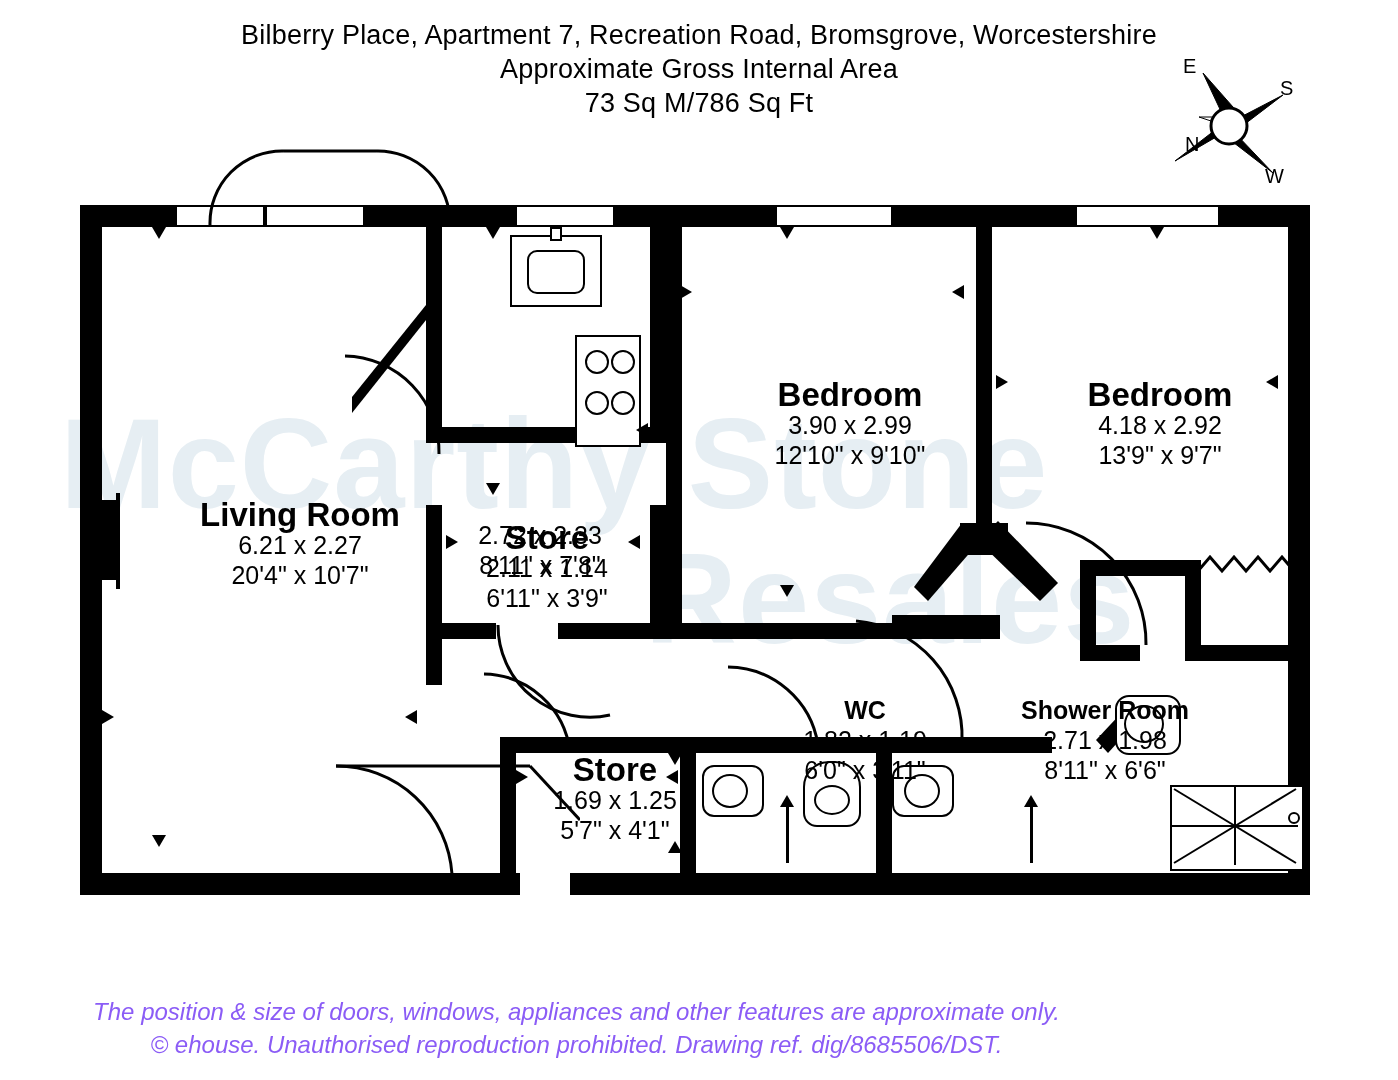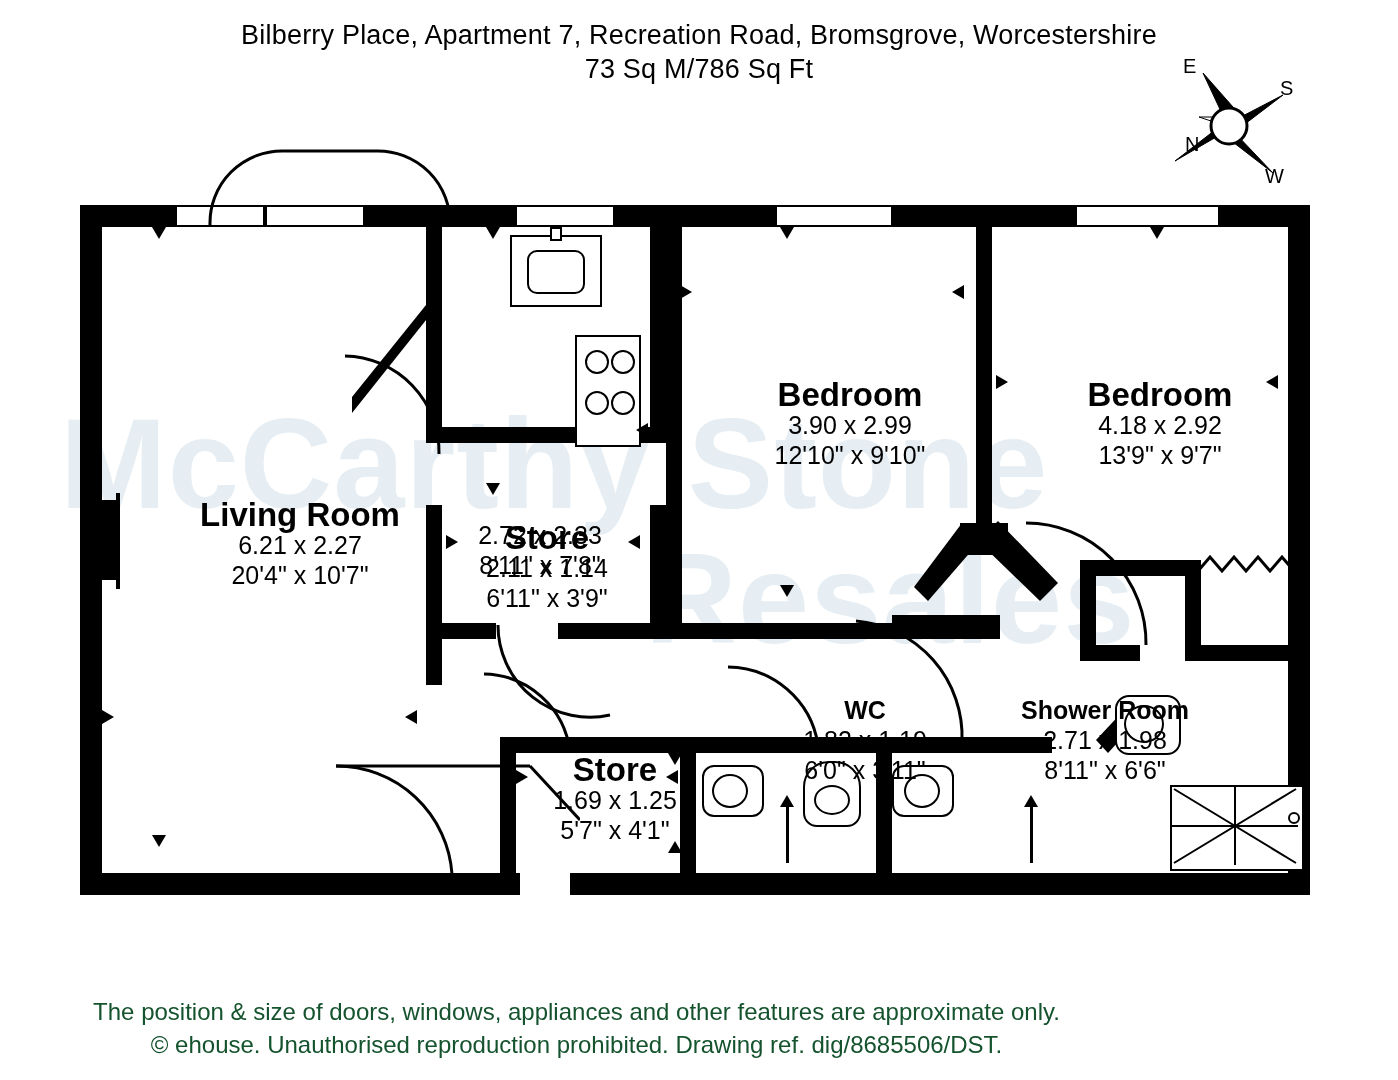--- a/index.html
+++ b/index.html
@@ -45,30 +45,31 @@
   .arr-r{border-top:7px solid transparent;border-bottom:7px solid transparent;border-left:12px solid #000;}
   .arr-u{border-left:7px solid transparent;border-right:7px solid transparent;border-bottom:12px solid #000;}
   .arr-d{border-left:7px solid transparent;border-right:7px solid transparent;border-top:12px solid #000;}
   .tick{position:absolute;background:#000;}
 
   
   .fx{position:absolute;border:2px solid #000;background:#fff;}
   .fx-r{border-radius:50%;}
 
   
-  .footer{position:absolute;left:0;top:995px;width:1153px;text-align:center;color:#14532d;}
+  .footer{position:absolute;left:0;top:995px;width:1153px;text-align:center;color:#8b5cf6;font-style:italic;}
   .footer div{font-size:24px;line-height:33px;}
 </style>
 </head>
 <body>
 
 <div class="stage">
 
   <div class="title-block">
     <div class="title-line">Bilberry Place, Apartment 7, Recreation Road, Bromsgrove, Worcestershire</div>
+    <div class="title-line">Approximate Gross Internal Area</div>
     <div class="title-line">73 Sq M/786 Sq Ft</div>
   </div>
 
   <div class="watermark">
     <div class="wm1">McCarthy Stone</div>
     <div class="wm2">Resales</div>
   </div>
 
   <div class="compass">
     <svg width="150" height="145" viewBox="0 0 150 145">

